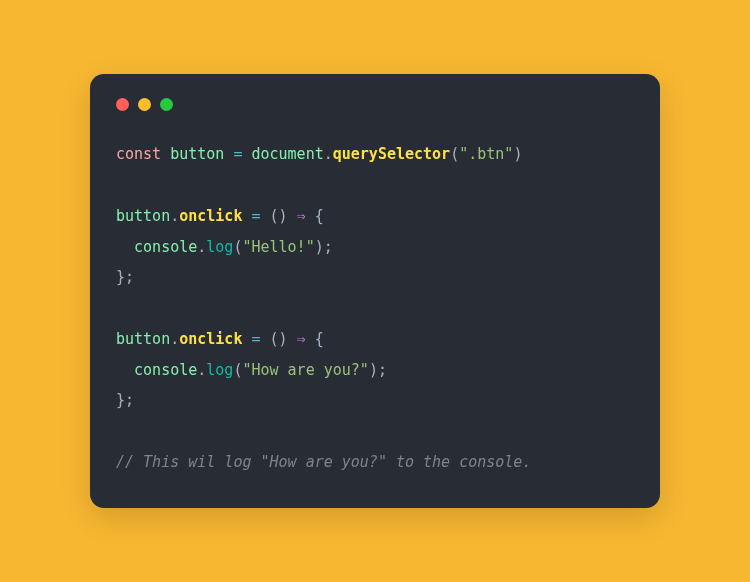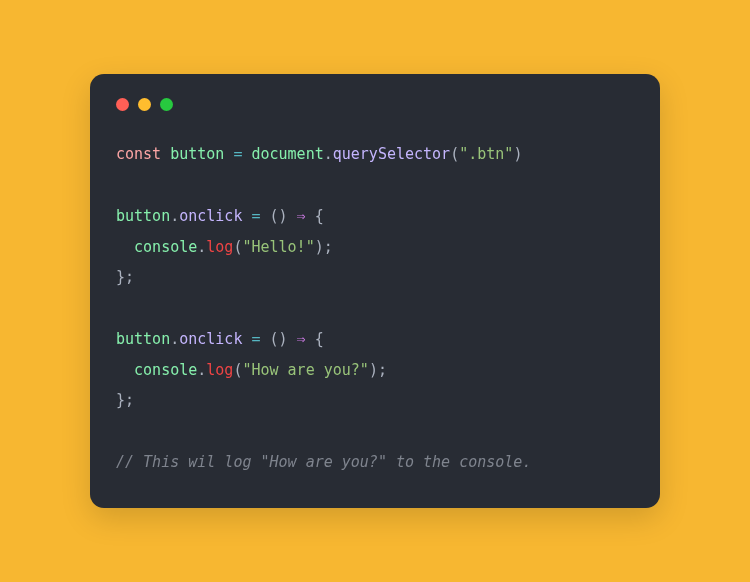--- a/index.html
+++ b/index.html
@@ -33,22 +33,22 @@
     .light.yellow { background: #ffbd2e; }
     .light.green { background: #27c93f; }
     .code {
       font-size: 15px;
       line-height: 2.05;
       white-space: pre;
       color: #abb2bf;
     }
     .tok-keyword { color: #fca5a5; }
     .tok-variable { color: #86efac; }
-    .tok-property { color: #c4b5fd; }
-    .tok-method { color: #ef4444; }
+    .tok-property { color: #fde047; font-weight: bold; }
+    .tok-method { color: #14b8a6; }
     .tok-string { color: #98c379; }
     .tok-punct { color: #abb2bf; }
     .tok-operator { color: #56b6c2; }
     .tok-arrow { color: #c678dd; }
     .tok-comment { color: #7f848e; font-style: italic; }
   </style>
 </head>
 <body>
 
 <div class="window">

